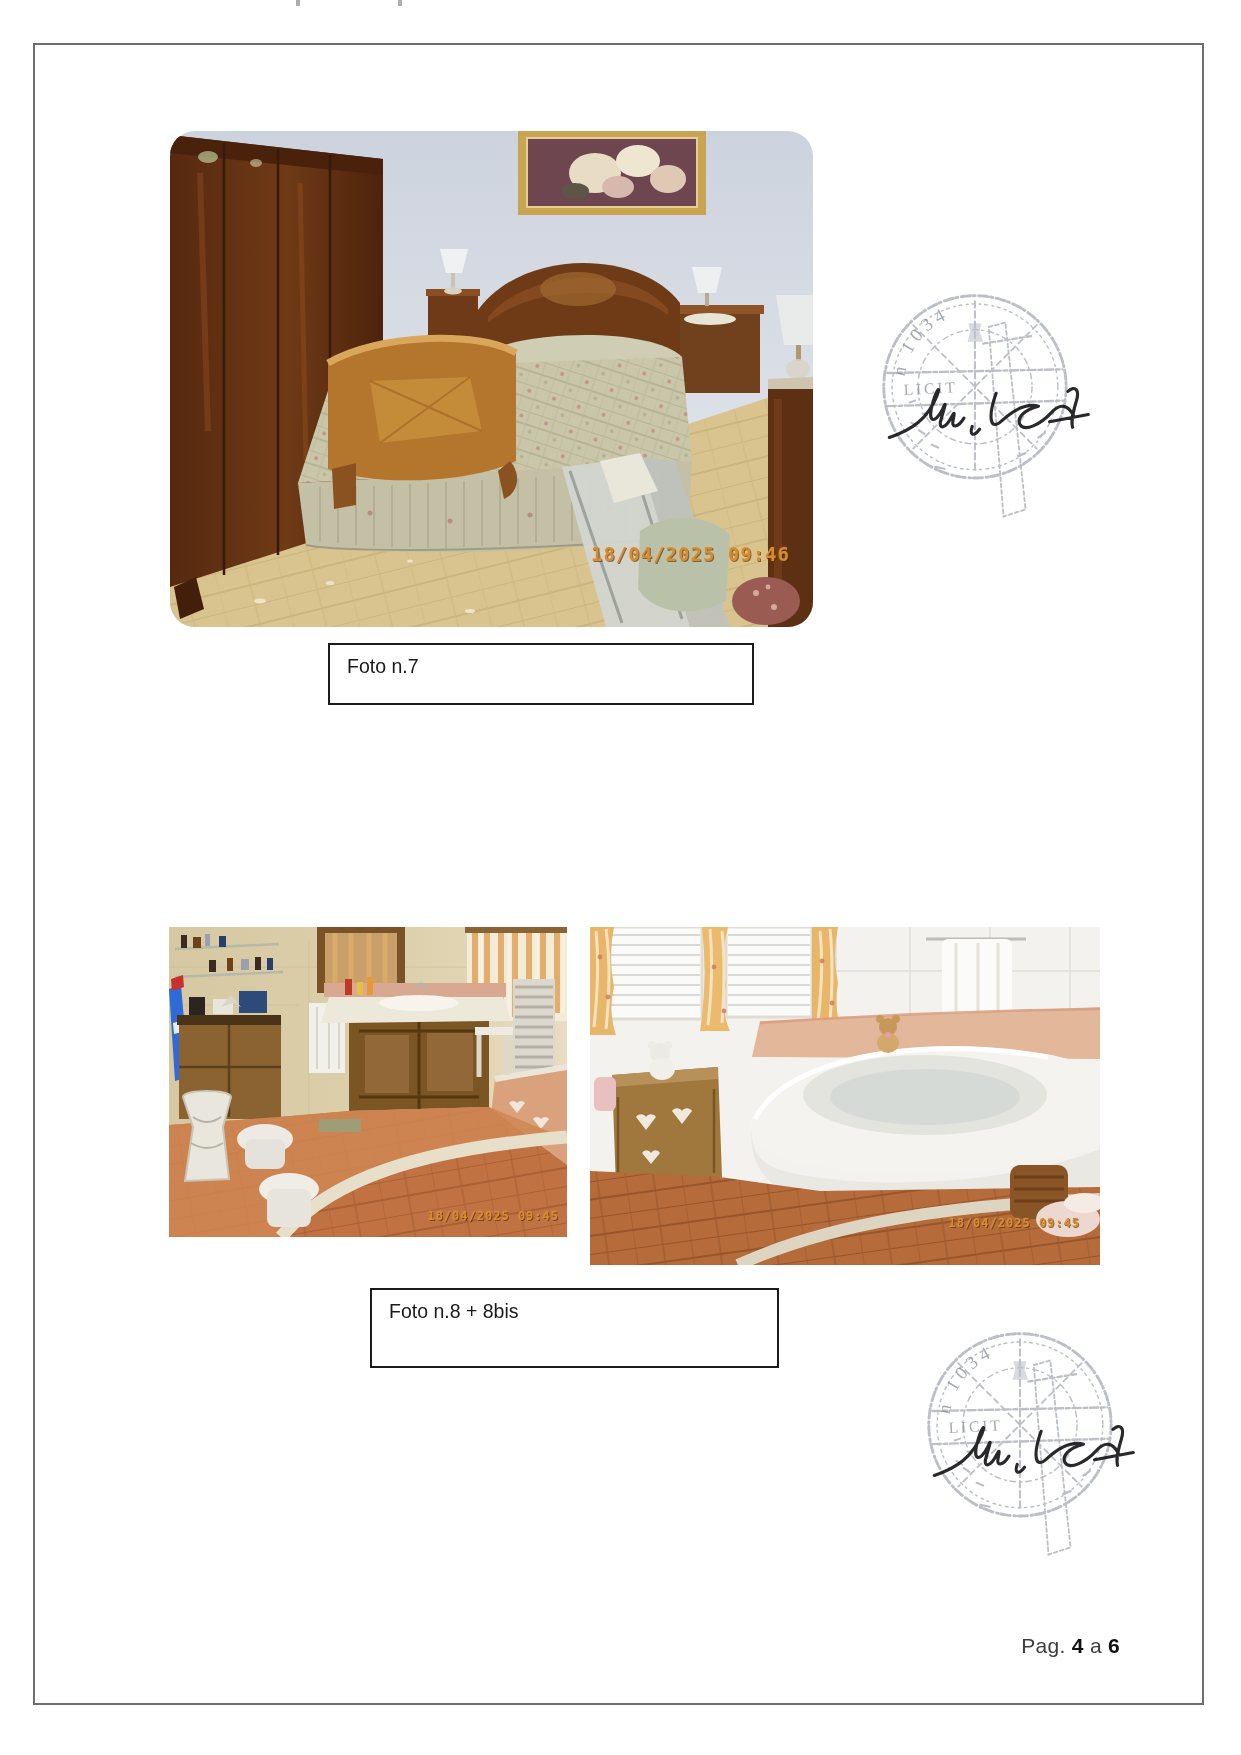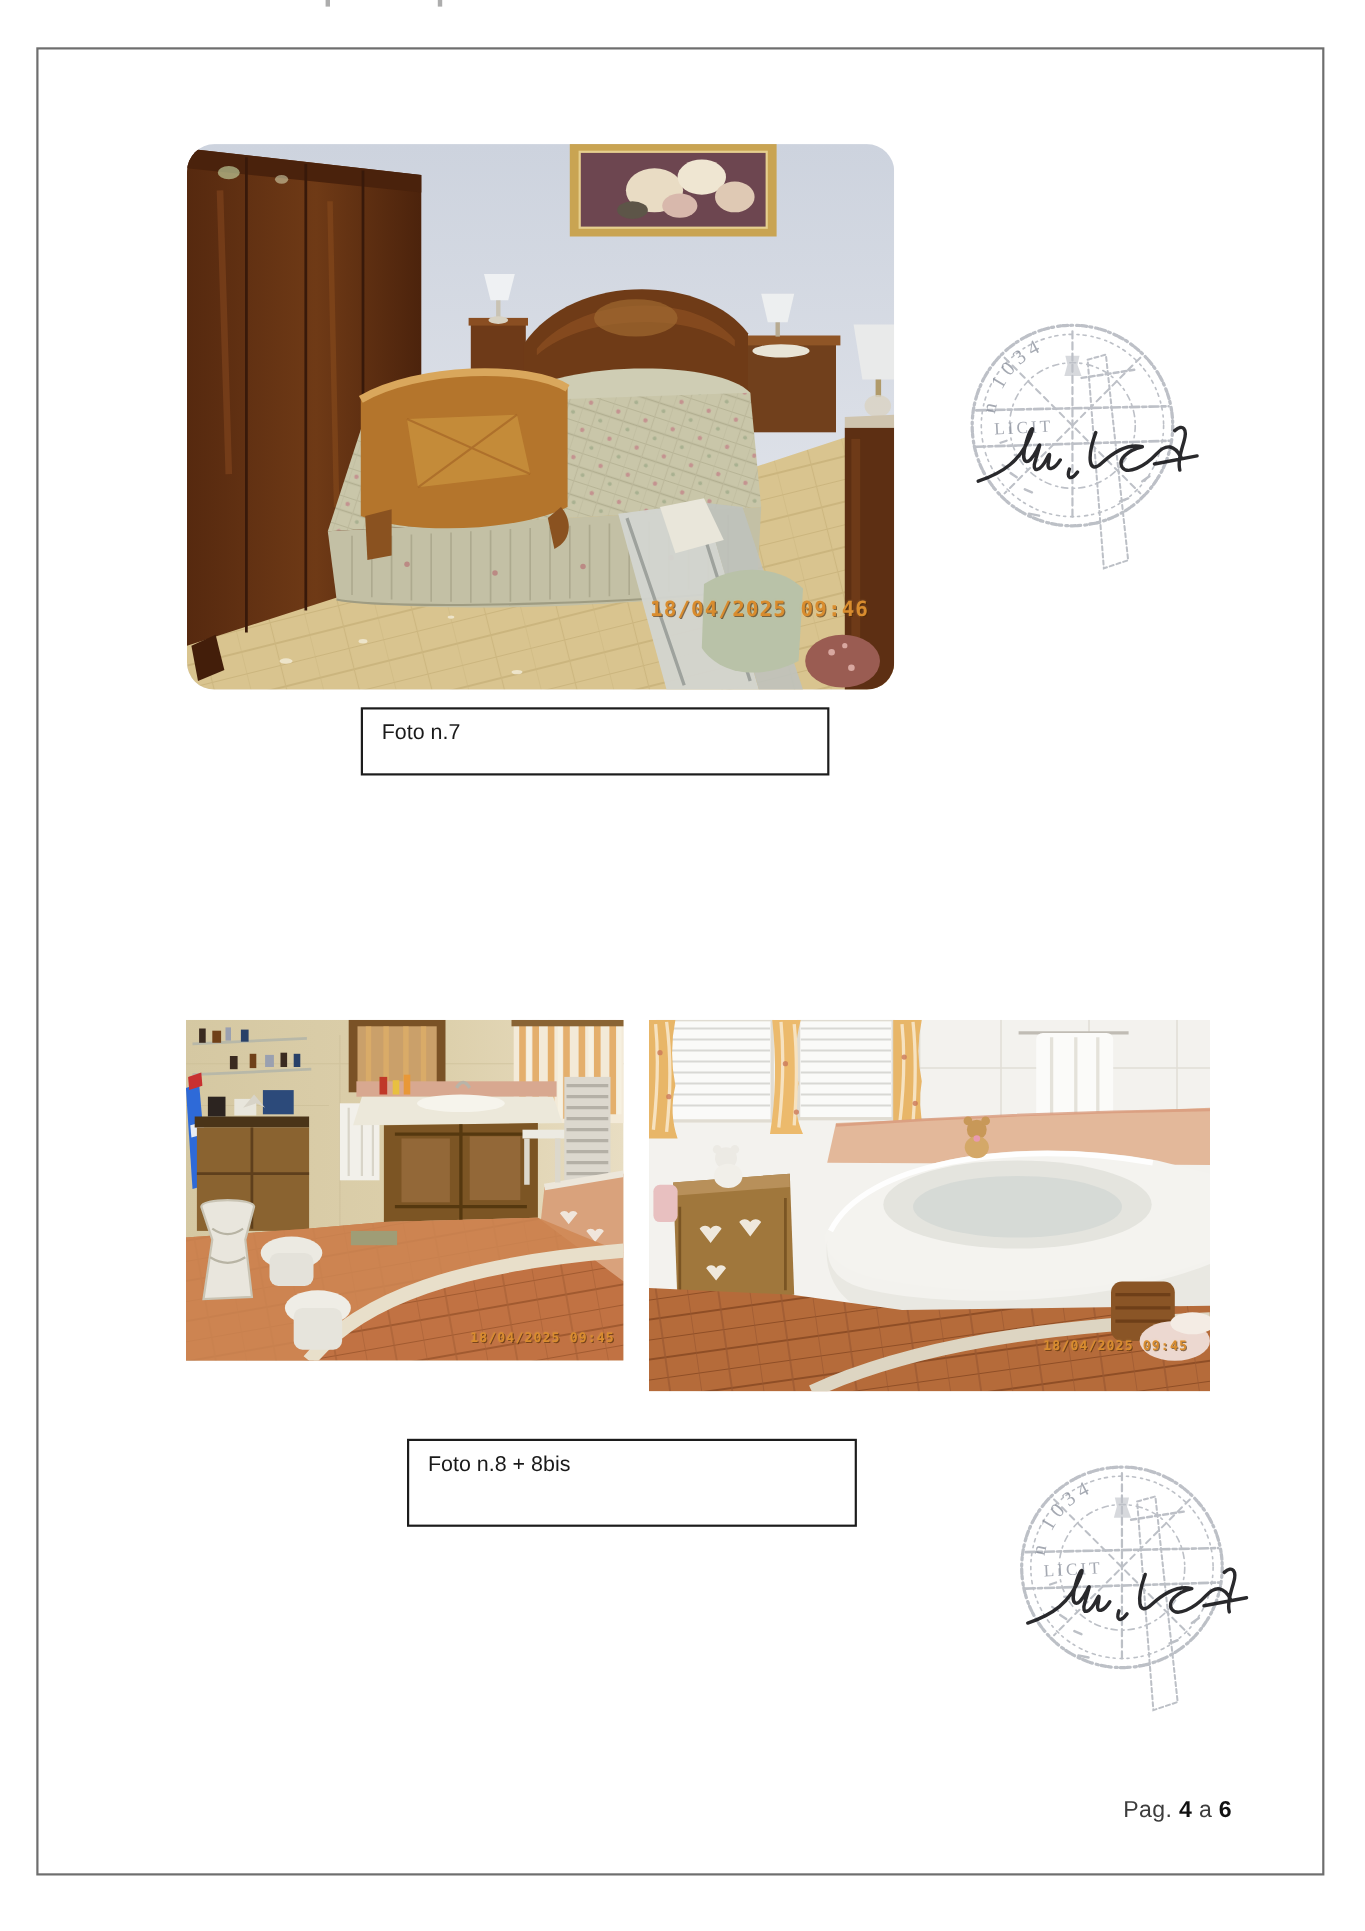--- a/index.html
+++ b/index.html
@@ -12,21 +12,21 @@
   .photo-2{left:169px;top:927px;width:398px;height:310px;}
   .photo-3{left:590px;top:927px;width:510px;height:338px;}
   .ts{position:absolute;font-family:"DejaVu Sans Mono",monospace;font-weight:bold;color:#d98c2e;
       text-shadow:1px 1px 0 rgba(70,35,0,.6),0 0 2px rgba(255,210,120,.35);letter-spacing:1px;white-space:nowrap;}
   .ts-1{right:23px;bottom:62px;font-size:19px;}
   .ts-2{right:8px;bottom:14px;font-size:12px;}
   .ts-3{right:20px;bottom:35px;font-size:12px;}
   .caption-box{position:absolute;background:#fff;border:2px solid #1c1c1c;box-sizing:border-box;
       color:#1a1a1a;font-size:19.5px;line-height:27px;padding:8px 12px 6px 17px;}
   .caption-1{left:292px;top:643px;width:426px;height:62px;margin-left:36px;}
-  .caption-2{left:370px;top:1288px;width:409px;height:80px;margin-top:20px;}
+  .caption-2{left:370px;top:1288px;width:409px;height:80px;}
   .stamp{position:absolute;width:212px;height:244px;}
   .stamp-1{left:880px;top:292px;}
   .stamp-2{left:925px;top:1330px;}
   .footer{position:absolute;top:1634px;right:121px;font-size:21px;color:#3c3c3c;letter-spacing:.3px;}
   .footer b{color:#111;font-weight:bold;}
   .defs-holder{position:absolute;width:0;height:0;overflow:hidden;}
   .stamp-ink{stroke:#878d99;fill:none;opacity:.55;}
   .stamp-text{fill:#878d99;opacity:.75;font-family:"Liberation Serif",serif;}
 </style>
 </head>

